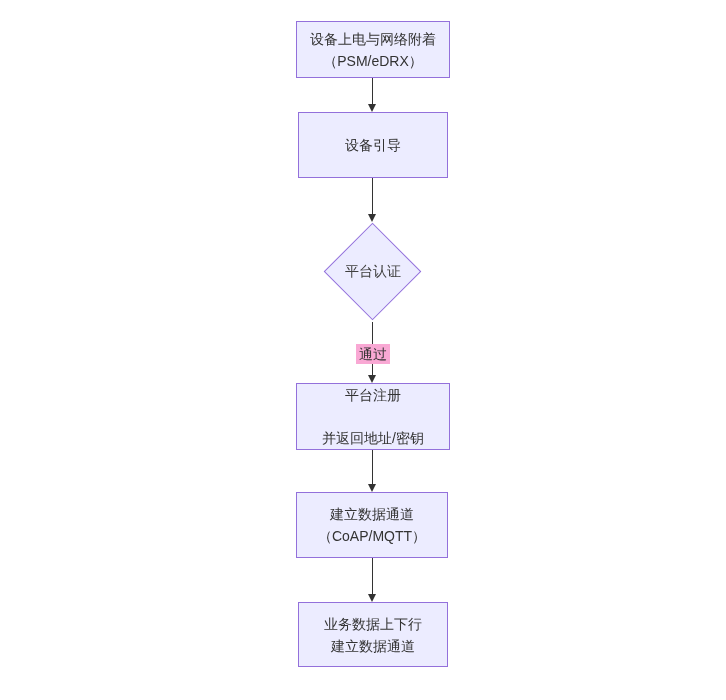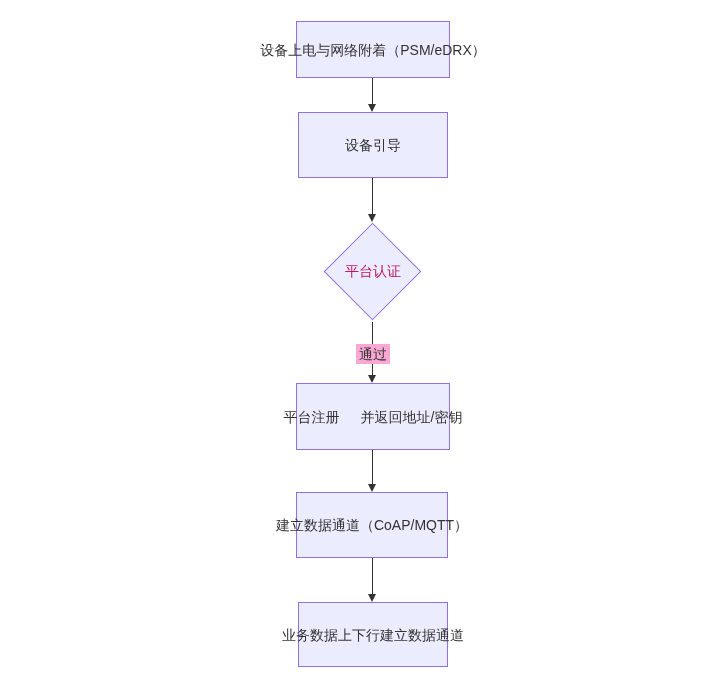--- a/index.html
+++ b/index.html
@@ -17,21 +17,21 @@
   }
   
   .flow-node {
     position: absolute;
     background: #ECECFF;
     border: 1px solid #9370DB;
     color: #333333;
     font-size: 14px;
     line-height: 22px;
     display: flex;
-    flex-direction: row;
+    flex-direction: column;
     align-items: center;
     justify-content: center;
     text-align: center;
     box-sizing: border-box;
   }
   .node-line { display: block; white-space: nowrap; }
 
   .n1 { left: 296px; top: 21px;  width: 154px; height: 57px; }
   .n2 { left: 298px; top: 112px; width: 150px; height: 66px; justify-content: center; }
   .n4 { left: 296px; top: 383px; width: 154px; height: 67px; gap: 21px; }
@@ -48,21 +48,21 @@
     background: #ECECFF;
     border: 1px solid #9370DB;
     transform: rotate(45deg);
     box-sizing: border-box;
   }
   .diamond-label {
     position: absolute;
     left: 373px;
     top: 272px;
     transform: translate(-50%, -50%);
-    color: #be185d;
+    color: #404040;
     font-size: 14px;
     white-space: nowrap;
   }
 
   
   .edge-line {
     position: absolute;
     left: 372px;
     width: 1px;
     background: #333333;

